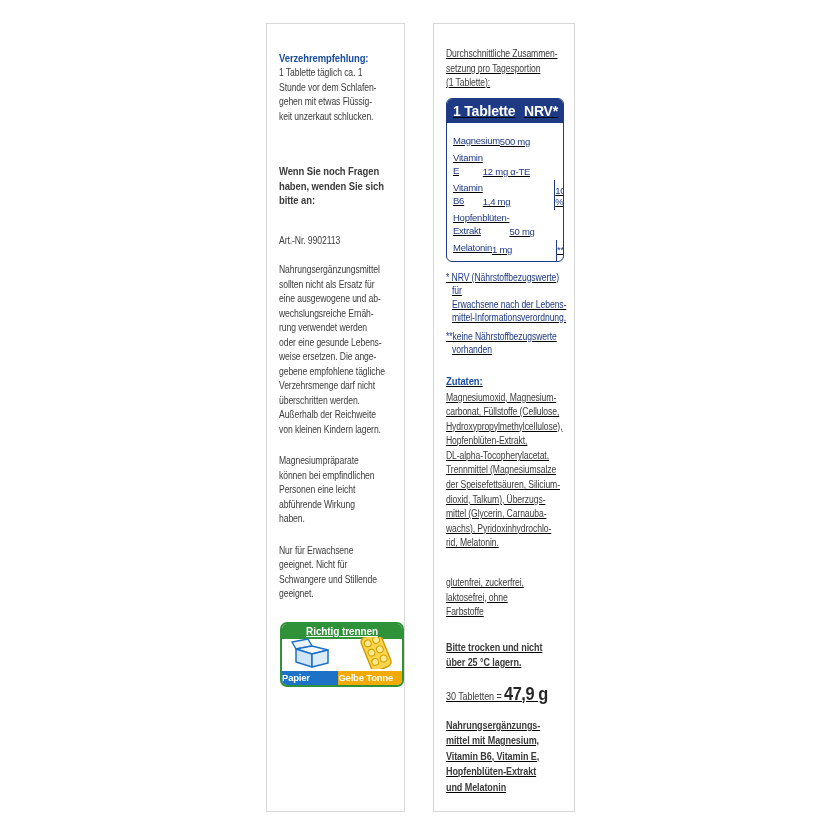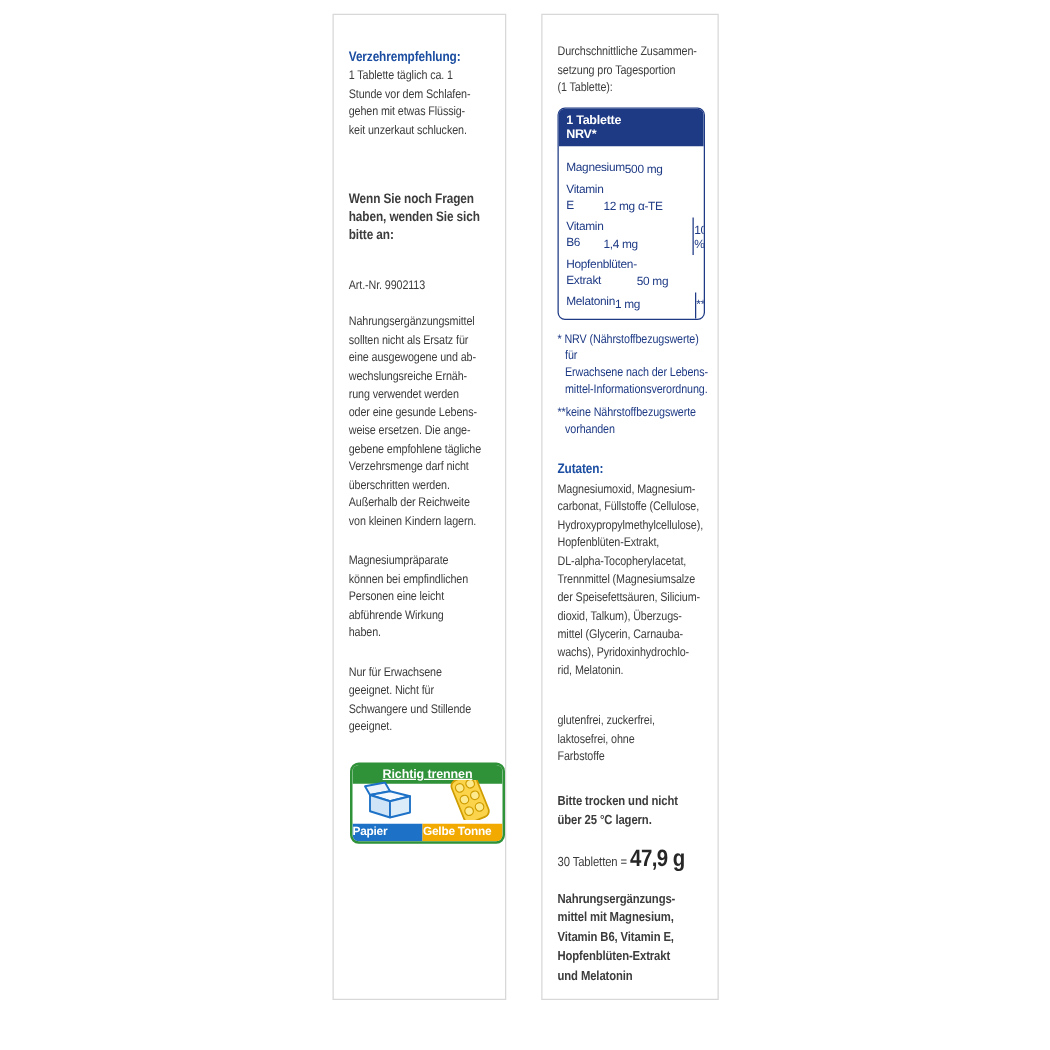--- a/index.html
+++ b/index.html
@@ -1,21 +1,21 @@
 <!DOCTYPE html>
 <html><head>
 <meta charset="utf-8">
 <style>
   html,body{margin:0;padding:0;background:#ffffff;}
   .stage{position:relative;width:840px;height:840px;background:#ffffff;overflow:hidden;
          font-family:"Liberation Sans",sans-serif;-webkit-font-smoothing:antialiased;}
-  .panel{position:absolute;top:11px;height:789px;background:#fff;border:1px solid #d8d8d8;
+  .panel{position:absolute;top:23px;height:789px;background:#fff;border:1px solid #d8d8d8;
          box-sizing:border-box;padding:0 10px 0 12px;}
   .panel.left{left:266px;width:139px;}
-  .panel.right{left:433px;width:142px;}
+  .panel.right{left:433px;width:142px;text-decoration:underline;}
 
   
   .cx{transform:scaleX(0.86);transform-origin:left top;width:116%;}
 
   .txt{margin:0;font-size:10px;line-height:14.5px;color:#3c3c3c;white-space:pre-line;
        letter-spacing:-0.1px;}
   .bold{font-weight:bold;}
   .navy{color:#1e3a85;}
   .head{margin:0;font-size:11px;line-height:14px;font-weight:bold;white-space:pre-line;
         letter-spacing:-0.1px;}
@@ -45,22 +45,22 @@
            padding:0 7px;}
   .rt-strip{display:flex;height:14px;font-size:9.5px;font-weight:bold;color:#fff;
             letter-spacing:-0.2px;}
   .rt-strip .blue{flex:0 0 47%;background:#1d71c6;line-height:14px;}
   .rt-strip .yellow{flex:1;background:#f2a900;line-height:14px;}
 
   
   .m-intro{margin-top:23px;}
   .comp-table{margin-top:7px;border:1.5px solid #1e3a85;border-radius:6px;overflow:hidden;
               background:#fff;}
-  .ct-head{display:flex;justify-content:flex-start;background:#1e3a85;color:#fff;
-           font-size:10px;font-weight:bold;padding:4px 5px 4px 6px;letter-spacing:-0.2px;flex-direction:column;}
+  .ct-head{display:flex;justify-content:space-between;background:#1e3a85;color:#fff;
+           font-size:14px;font-weight:bold;padding:4px 5px 4px 6px;letter-spacing:-0.2px;}
   .ct-row{display:flex;align-items:flex-end;color:#1e3a85;font-size:9.5px;
           letter-spacing:-0.25px;}
   .ct-row .n{flex:1;padding:2.5px 0 2.5px 6px;white-space:pre-line;line-height:12.5px;}
   .ct-row .a{padding:2.5px 4px 2.5px 0;white-space:nowrap;}
   .ct-row .v{width:33px;border-left:1.5px solid #1e3a85;align-self:stretch;display:flex;
              align-items:flex-end;justify-content:flex-end;padding:2.5px 5px 2.5px 0;
              box-sizing:border-box;margin-left:40px;}
   .ct-row.first .n,.ct-row.first .a{padding-top:5px;}
   .ct-row.last .n,.ct-row.last .a,.ct-row.last .v{padding-bottom:6px;}
 

